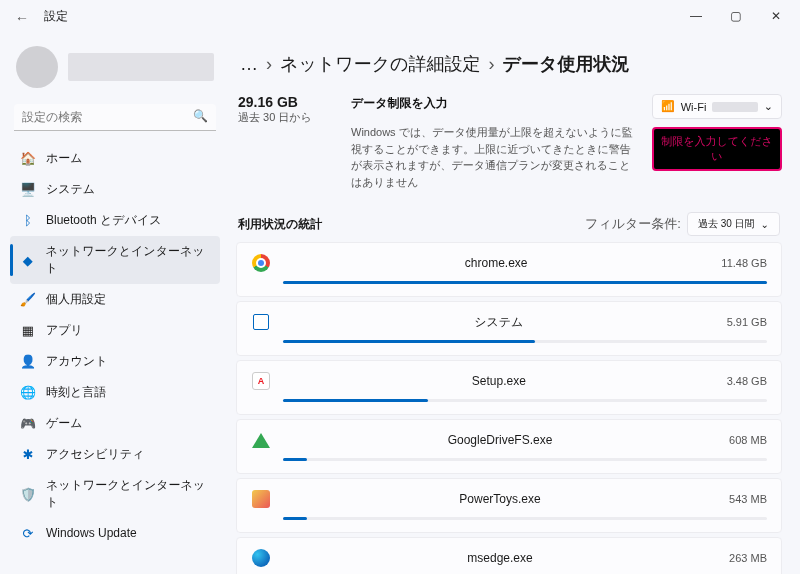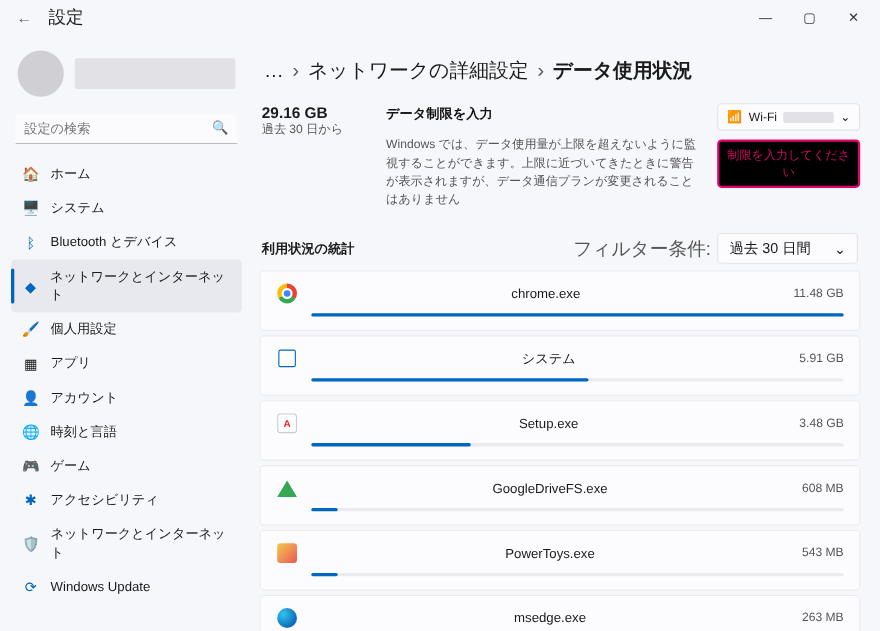--- a/index.html
+++ b/index.html
@@ -1,19 +1,19 @@
 <!DOCTYPE html>
 <html><head>
 <meta charset="utf-8">
 <style>
   * { box-sizing: border-box; margin: 0; padding: 0; }
   body { font-family: "Segoe UI", "Yu Gothic UI", sans-serif; font-size: 12px; background: #f6f7fb; color: #1a1a1a; width: 800px; height: 574px; overflow: hidden; }
   .titlebar { display: flex; align-items: center; height: 32px; padding: 0 4px 0 10px; }
   .titlebar .back { width: 24px; text-align: center; font-size: 14px; color: #555; }
-  .titlebar .title { margin-left: 10px; font-size: 16px; }
+  .titlebar .title { margin-left: 10px; font-size: 12px; }
   .titlebar .spacer { flex: 1; }
   .winbtn { width: 40px; height: 32px; display: flex; align-items: center; justify-content: center; color: #333; }
   .content { display: flex; height: calc(100% - 32px); }
   .sidebar { width: 230px; padding: 8px 10px; }
   .profile { display: flex; align-items: center; gap: 10px; padding: 6px 6px 16px 6px; }
   .avatar { width: 42px; height: 42px; border-radius: 50%; background: #d0d0d4; }
   .name-block { flex:1; height: 28px; background: #e1e1e6; border-radius: 2px; }
   .search { position: relative; margin: 0 4px 12px 4px; }
   .search input { width: 100%; padding: 6px 26px 6px 8px; border: none; border-bottom: 1px solid #bbb; background: #fbfbfd; border-radius: 4px 4px 0 0; font-size: 12px; outline: none; }
   .search .sicon { position: absolute; right: 8px; top: 5px; color: #666; }
@@ -33,22 +33,22 @@
   .usage .sub { font-size:11px; color:#555; }
   .limitbox { flex:1; font-size:11px; color:#555; line-height:1.5; }
   .limitbox .lttl { font-size:12px; font-weight:600; color:#111; margin-bottom:12px; }
   .netsel { width:130px; }
   .wifi { display:flex; align-items:center; gap:6px; background:#fcfcfe; border:1px solid #e2e2e8; border-radius:4px; padding:5px 8px; font-size:11px; margin-bottom:8px; }
   .wifi .bar { flex:1; height:10px; background:#e1e1e6; border-radius:2px; }
   .limitbtn { display:block; text-align:center; border:2px solid #e6006d; color:#d10761; padding:5px 4px; border-radius:4px; font-size:11px; background:#000000; }
   .stats-head { display:flex; align-items:center; padding:16px 2px 6px 2px; font-size:12px; }
   .stats-head .sh-title { font-weight:600; }
   .stats-head .sh-spacer { flex:1; }
-  .stats-head .flabel { font-size:17px; color:#555; margin-right:6px; }
-  .filter { display:flex; align-items:center; gap:21px; background:#fcfcfe; border:1px solid #e2e2e8; border-radius:4px; padding:4px 10px; font-size:13px; }
+  .stats-head .flabel { font-size:13px; color:#555; margin-right:6px; }
+  .filter { display:flex; align-items:center; gap:6px; background:#fcfcfe; border:1px solid #e2e2e8; border-radius:4px; padding:4px 10px; font-size:10px; }
   .app-list { display:flex; flex-direction:column; gap:4px; }
   .app { background:#fcfcfe; border:1px solid #ececf0; border-radius:4px; padding:10px 14px 12px 14px; }
   .app-row { display:flex; align-items:center; gap:12px; }
   .aicon { width:20px; height:20px; border-radius:4px; display:flex; align-items:center; justify-content:center; font-size:13px; }
   .app-name { flex:1; font-size:12px;text-align:center; }
   .app-size { font-size:11px; color:#555; }
   .bar-outer { height:3px; background:#ececf0; border-radius:2px; margin-top:8px; margin-left:32px; position:relative; }
   .bar-inner { position:absolute; left:0; top:0; bottom:0; background:#0067c0; border-radius:2px; }
   .chrome { width:18px;height:18px;border-radius:50%; background: conic-gradient(#ea4335 0 120deg,#34a853 120deg 240deg,#fbbc05 240deg 360deg); position:relative; }
   .chrome::after{content:"";position:absolute;inset:4px;border-radius:50%;background:#fff;}

